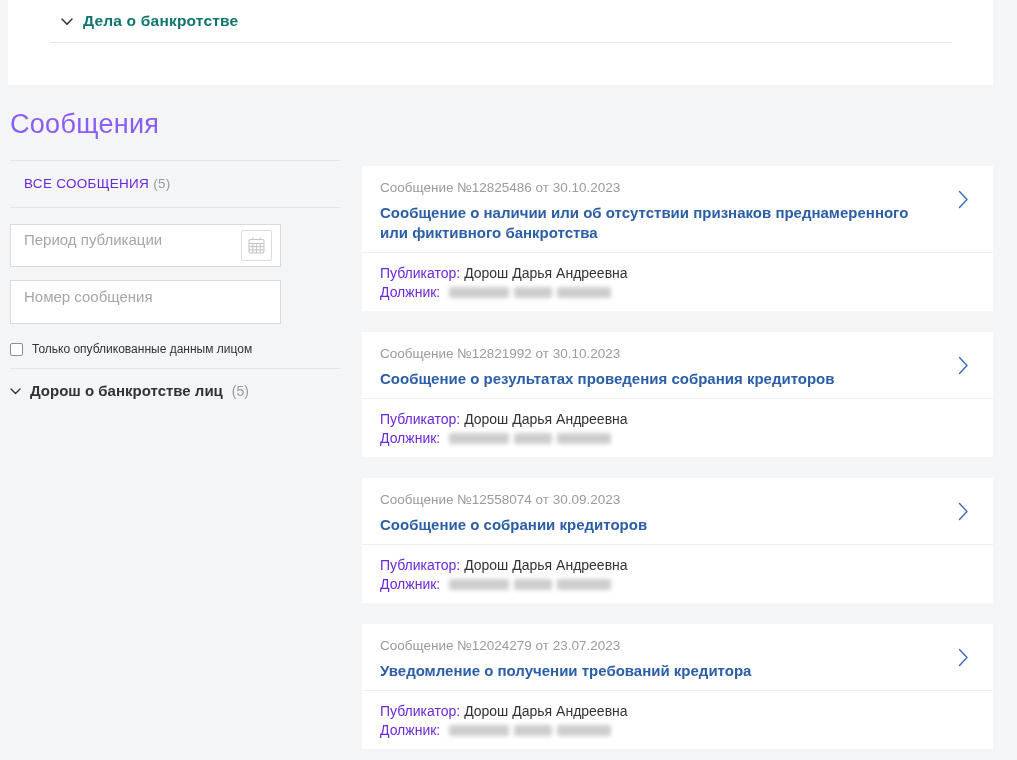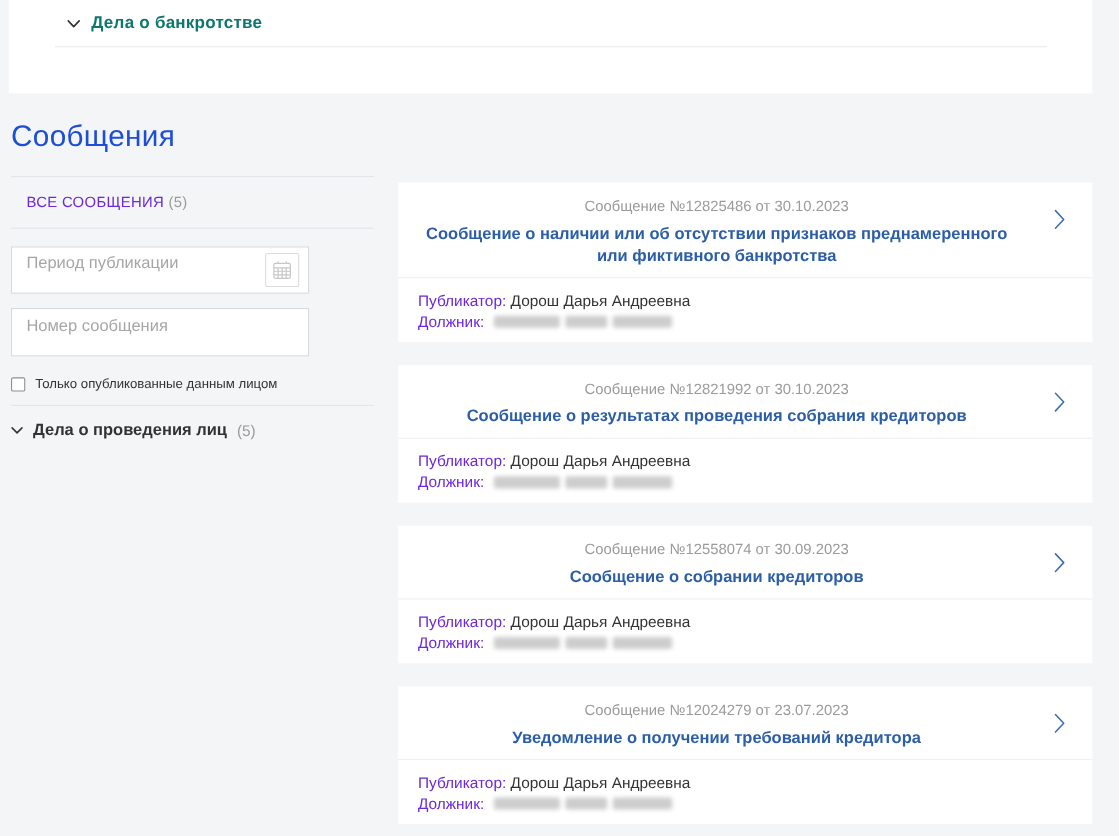--- a/index.html
+++ b/index.html
@@ -25,21 +25,21 @@
   .topbar-header .chev { display: inline-flex; margin-top: 2px; }
   .topbar-title { font-size: 15.5px; font-weight: bold; color: #0f766e; letter-spacing: .2px; }
   .topbar-divider {
     position: absolute; left: 42px; top: 42px; width: 902px; height: 1px;
     background: #e9eaec;
   }
 
   
   .page-heading {
     position: absolute; left: 10px; top: 109px;
-    font-size: 27px; font-weight: 400; color: #1d4ed8; letter-spacing: .3px;
+    font-size: 27px; font-weight: 400; color: #8b5cf6; letter-spacing: .3px;
   }
 
   
   .sidebar { position: absolute; left: 10px; top: 160px; width: 330px; }
   .sb-divider { position: absolute; left: 0; width: 330px; height: 1px; background: #e3e5e8; }
   .sb-div1 { top: 0; }
   .sb-div2 { top: 47px; }
   .sb-div3 { top: 208px; }
   .all-messages {
     position: absolute; left: 14px; top: 16px;
@@ -75,21 +75,21 @@
     position: absolute; left: 0; top: 222px;
     display: flex; align-items: center; gap: 9px; cursor: pointer; white-space: nowrap;
   }
   .cases-header .chev { display: inline-flex; margin-top: 2px; }
   .cases-title { font-size: 15px; font-weight: bold; color: #333; }
   .cases-count { font-size: 14px; color: #9b9b9b; }
 
   
   .message-list { position: absolute; left: 362px; top: 166px; width: 631px; }
   .card { background: #fff; margin-bottom: 21px; position: relative; }
-  .card-top { padding: 14px 70px 9px 18px; cursor: pointer; text-align: center; }
+  .card-top { padding: 14px 70px 9px 18px; cursor: pointer; }
   .card-meta { font-size: 13.5px; line-height: 16px; color: #9b9b9b; margin-bottom: 7px; }
   .card-title { font-size: 15px; line-height: 20px; font-weight: bold; color: #2b5ea7; cursor: pointer; }
   .card-chevron { position: absolute; right: 24px; top: 24px; cursor: pointer; }
   .card-divider { height: 1px; background: #edeff1; }
   .card-bottom { padding: 11px 18px 10px; }
   .card-row { font-size: 14px; line-height: 18.5px; }
   .row-label { color: #6d28d9; }
   .row-value { color: #333; text-align: center; }
   .redacted { display: inline-flex; gap: 5px; margin-left: 5px; vertical-align: -1px; filter: blur(2px); }
   .redacted i { display: inline-block; height: 11px; background: #cdcdcd; border-radius: 2px; }
@@ -148,21 +148,21 @@
   </label>
 
   <div class="sb-divider sb-div3"></div>
 
   <div class="cases-header">
     <span class="chev">
       <svg width="11" height="7" viewBox="0 0 11 7">
           <polyline points="1,1 5.5,5.5 10,1" fill="none" stroke="#333" stroke-width="1.4" stroke-linecap="round" stroke-linejoin="round"></polyline>
         </svg>
     </span>
-    <span class="cases-title">Дела о проведения лиц</span>
+    <span class="cases-title">Дорош о банкротстве лиц</span>
     <span class="cases-count">(5)</span>
   </div>
 </div>
 
 <div class="message-list">
 
     <div class="card">
       <div class="card-top">
         <div class="card-meta">Сообщение №12825486 от 30.10.2023</div>
         <div class="card-title">Сообщение о наличии или об отсутствии признаков преднамеренного или фиктивного банкротства</div>

